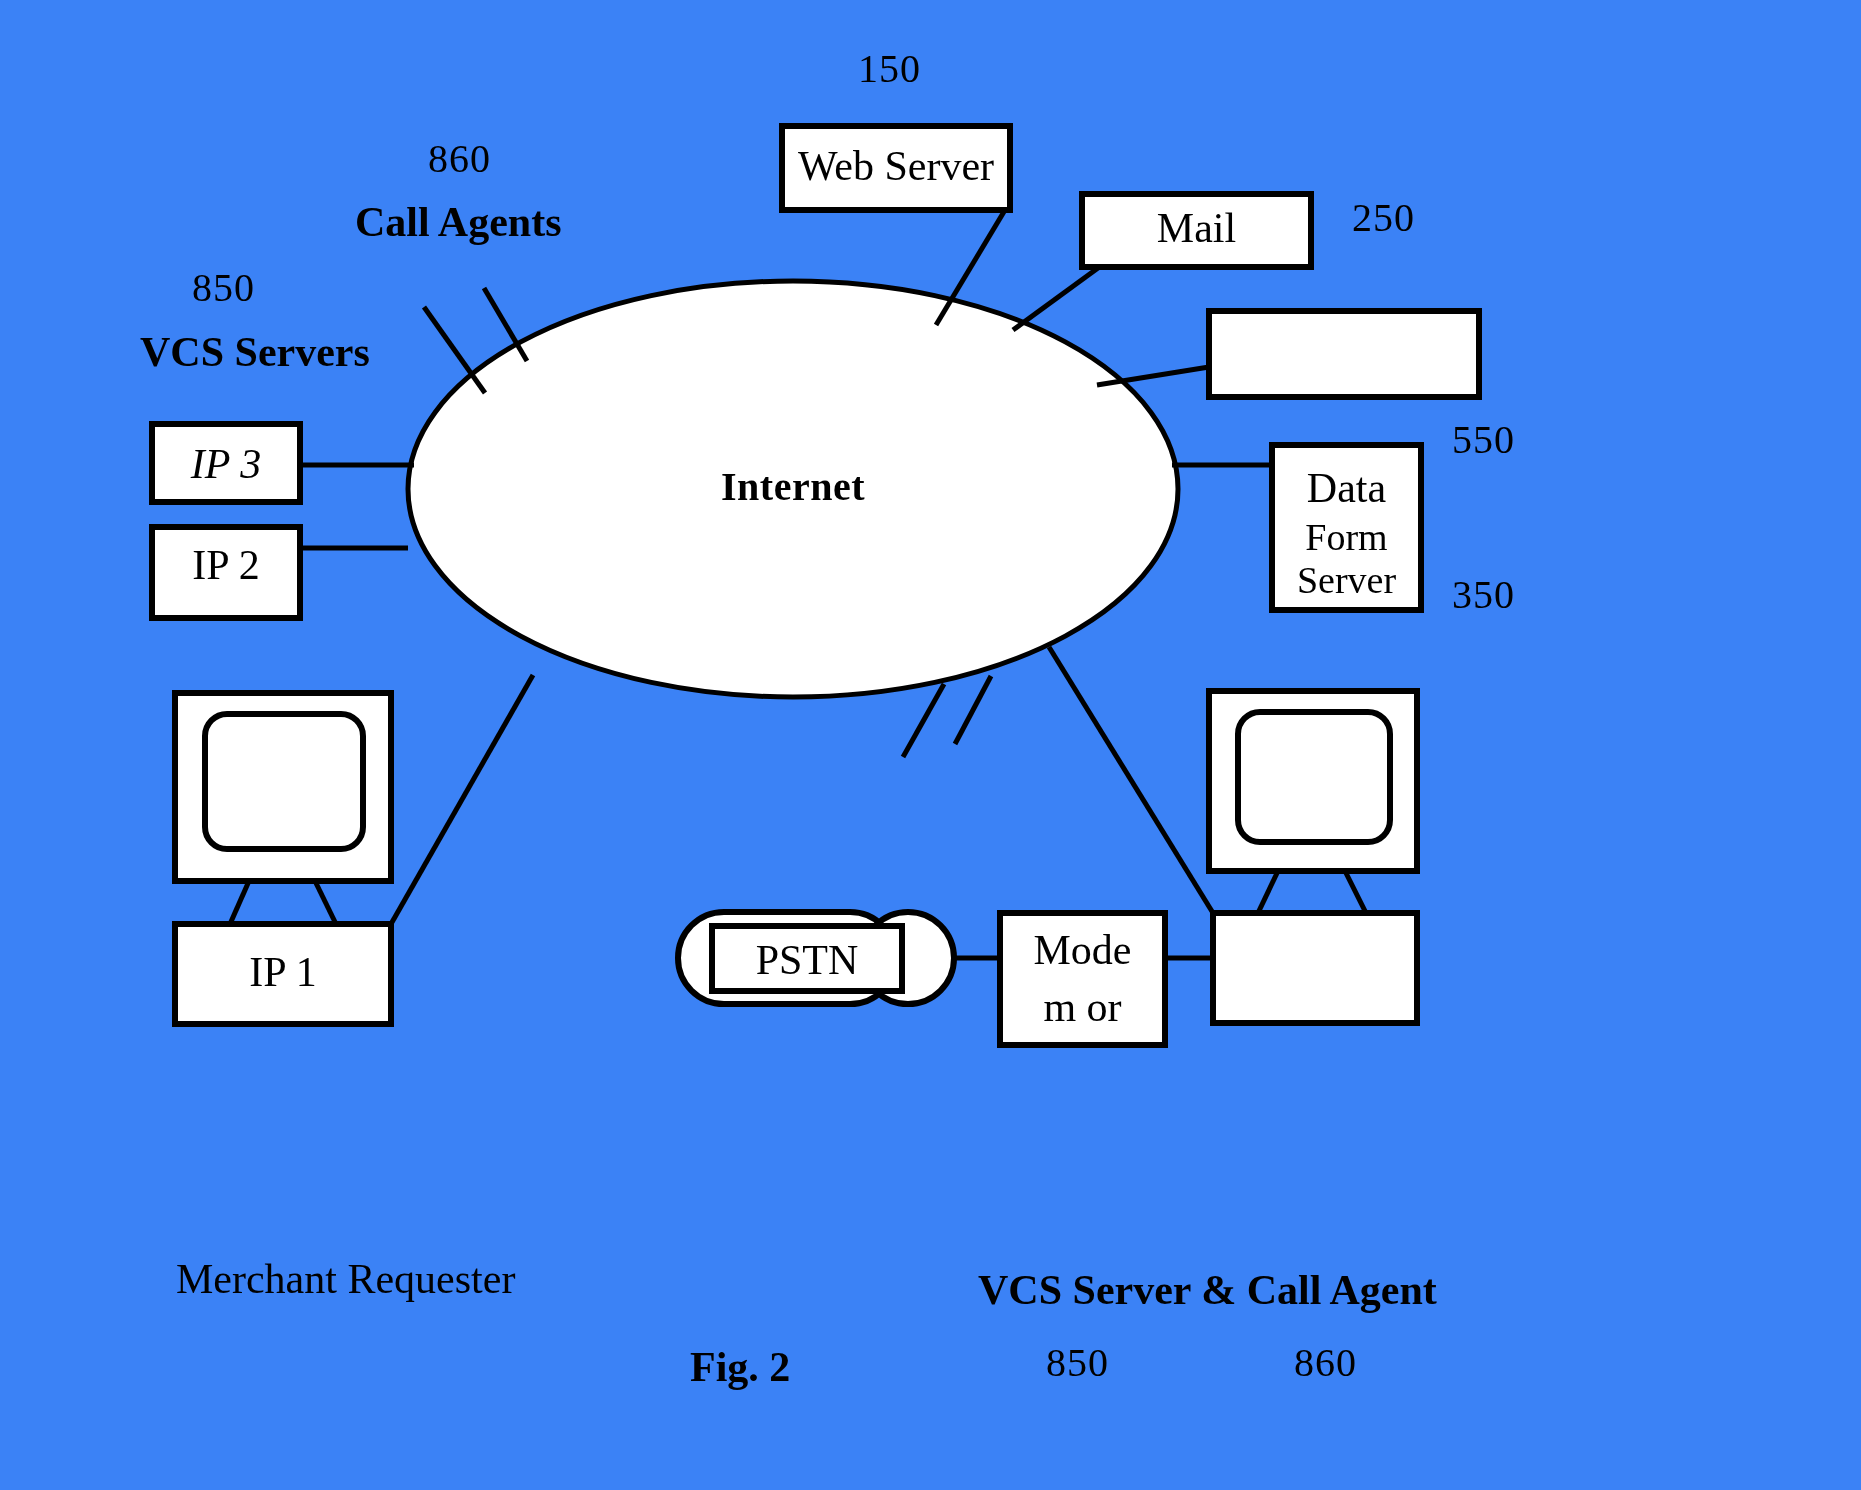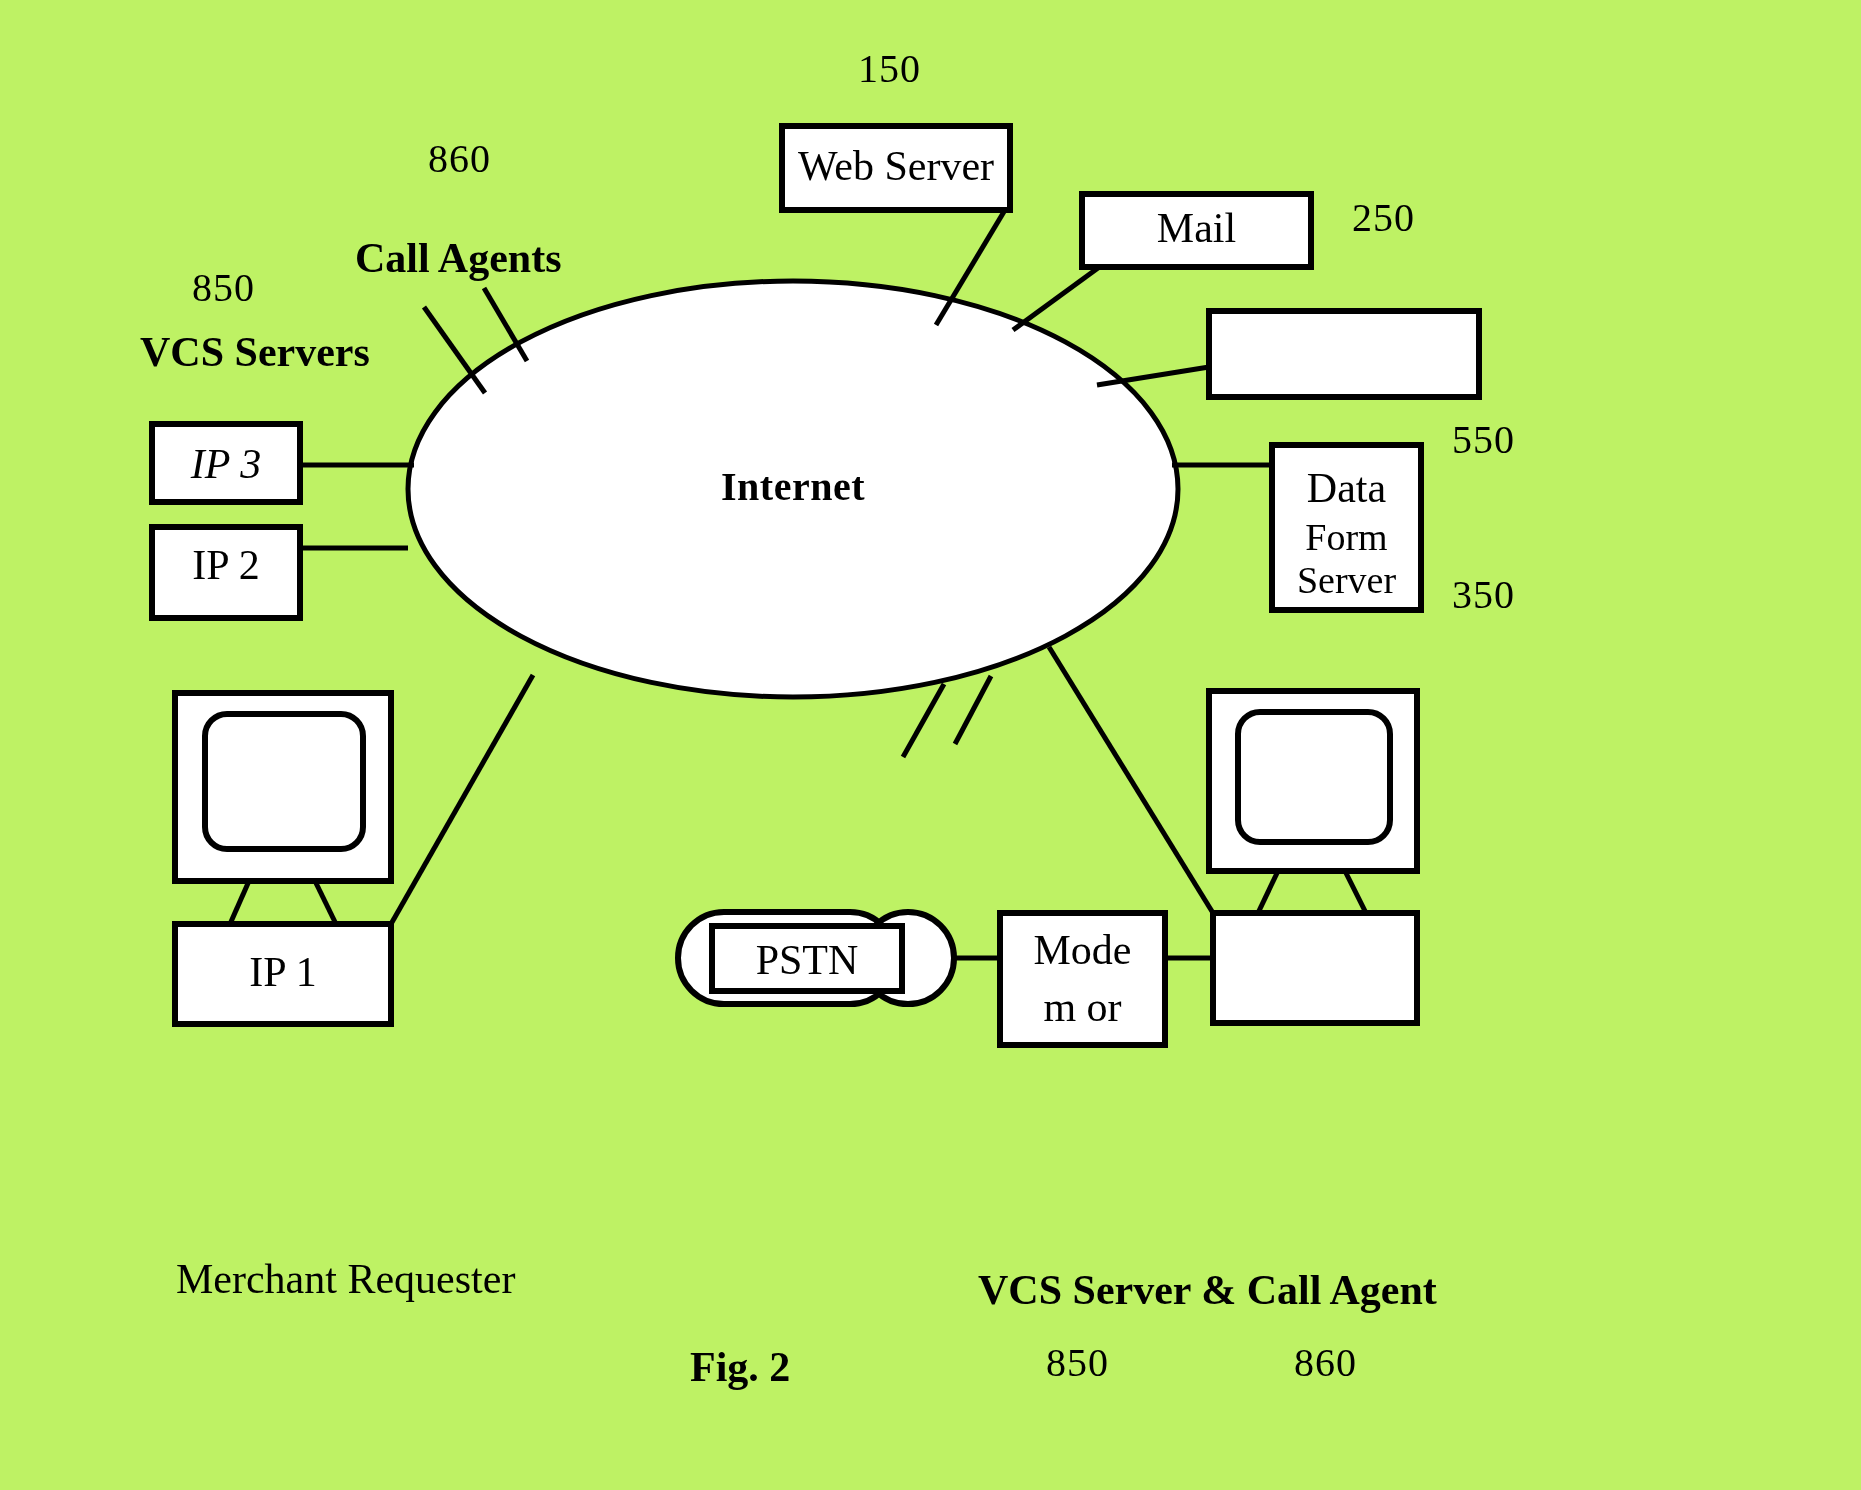--- a/index.html
+++ b/index.html
@@ -4,21 +4,21 @@
 <style>
   html, body {
     margin: 0;
     padding: 0;
     background: #ffffff;
   }
   #figure-root {
     position: relative;
     width: 1861px;
     height: 1490px;
-    background: #bef264;
+    background: #3b82f6;
     font-family: "Liberation Serif", "DejaVu Serif", serif;
     color: #000000;
     overflow: hidden;
   }
   #diagram-svg {
     position: absolute;
     left: 0;
     top: 0;
     width: 1861px;
     height: 1490px;
@@ -132,21 +132,21 @@
 
   <div class="lbl box-text center" style="left:782px; top:144px; width:228px;">Web Server</div>
 
 
   <div class="lbl box-text center" style="left:1082px; top:206px; width:229px;">Mail</div>
 
   <div class="lbl ref-num" style="left:1352px; top:197px;">250</div>
 
   <div class="lbl ref-num" style="left:428px; top:138px;">860</div>
 
-  <div class="lbl bold-label" style="left:355px; top:200px;margin-top:36px;">Call Agents</div>
+  <div class="lbl bold-label" style="left:355px; top:200px;">Call Agents</div>
 
   <div class="lbl ref-num" style="left:192px; top:267px;">850</div>
 
   <div class="lbl bold-label" style="left:140px; top:330px;">VCS Servers</div>
 
 
   <div class="lbl ref-num" style="left:1452px; top:419px;">550</div>
 
   <div class="lbl box-text center" style="left:152px; top:442px; width:148px;font-style:italic;">IP 3</div>
 

